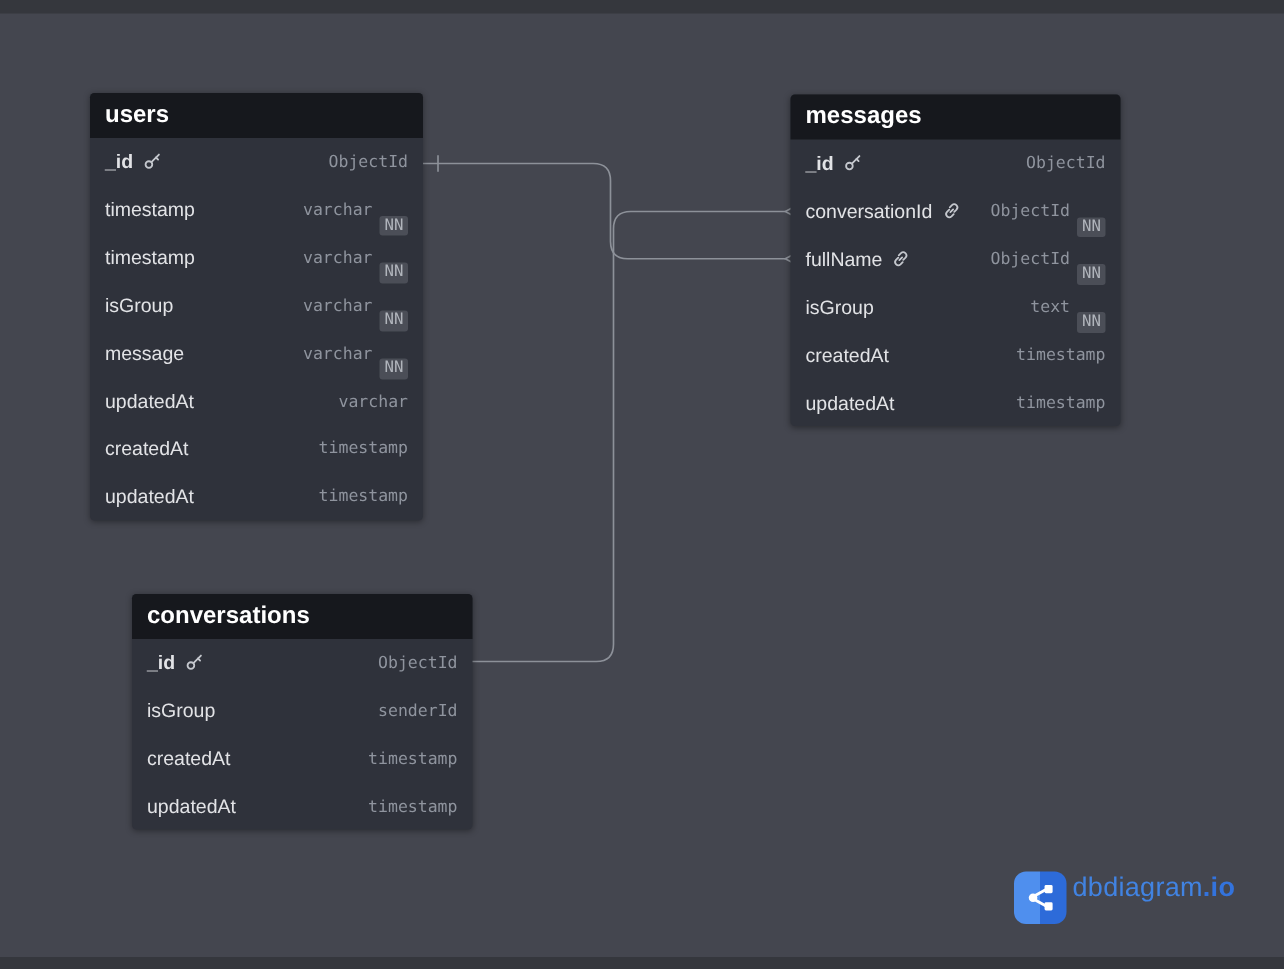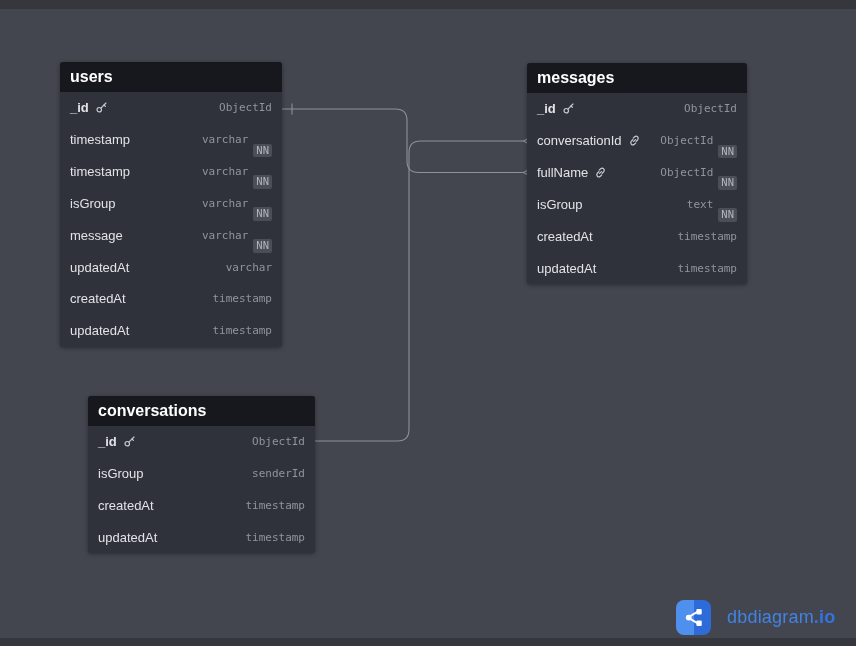--- a/index.html
+++ b/index.html
@@ -80,24 +80,24 @@
     background: #4b4e57;
     border-radius: 2px;
     padding: 1px 3px;
     line-height: 1.1;
     margin-top: 21px;
   }
 
   .brand {
     position: absolute;
     left: 676px;
-    top: 600px;
+    top: 581px;
     display: flex;
-    align-items: center;
-    gap: 16px;
+    align-items: flex-start;
+    gap: 4px;
     text-decoration: none;
     cursor: pointer;
   }
   .brand-icon {
     width: 35px; height: 35px;
     border-radius: 8px;
     background: linear-gradient(to right, #4f8fee 0 50%, #2d6bd9 50% 100%);
     display: inline-flex;
     align-items: center;
     justify-content: center;

